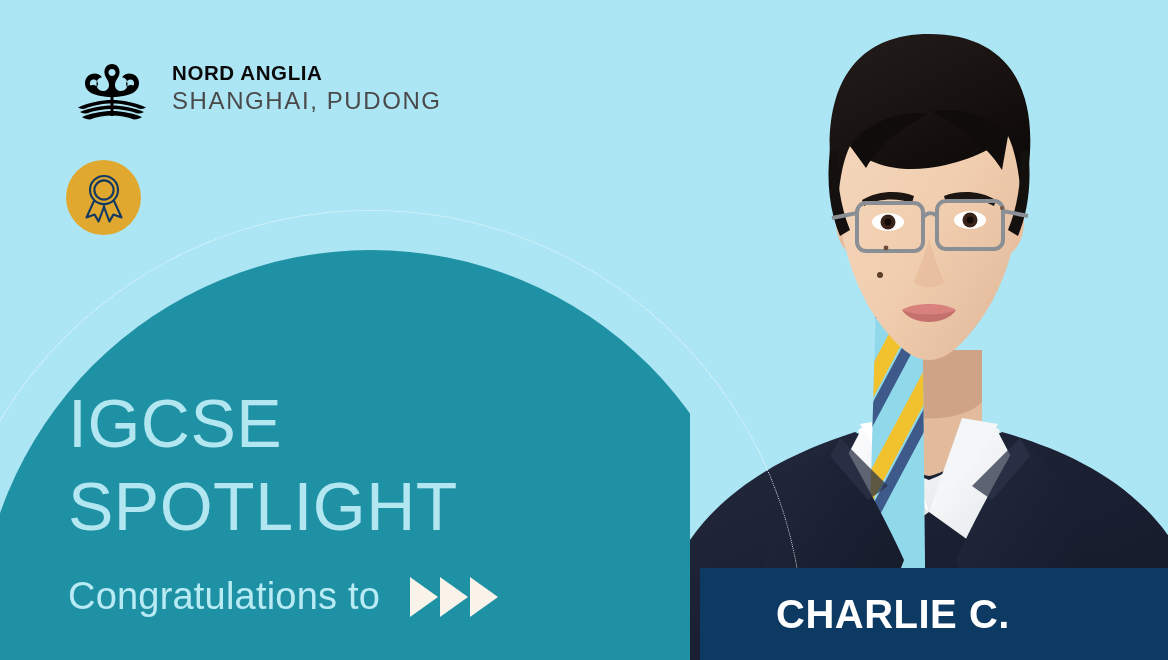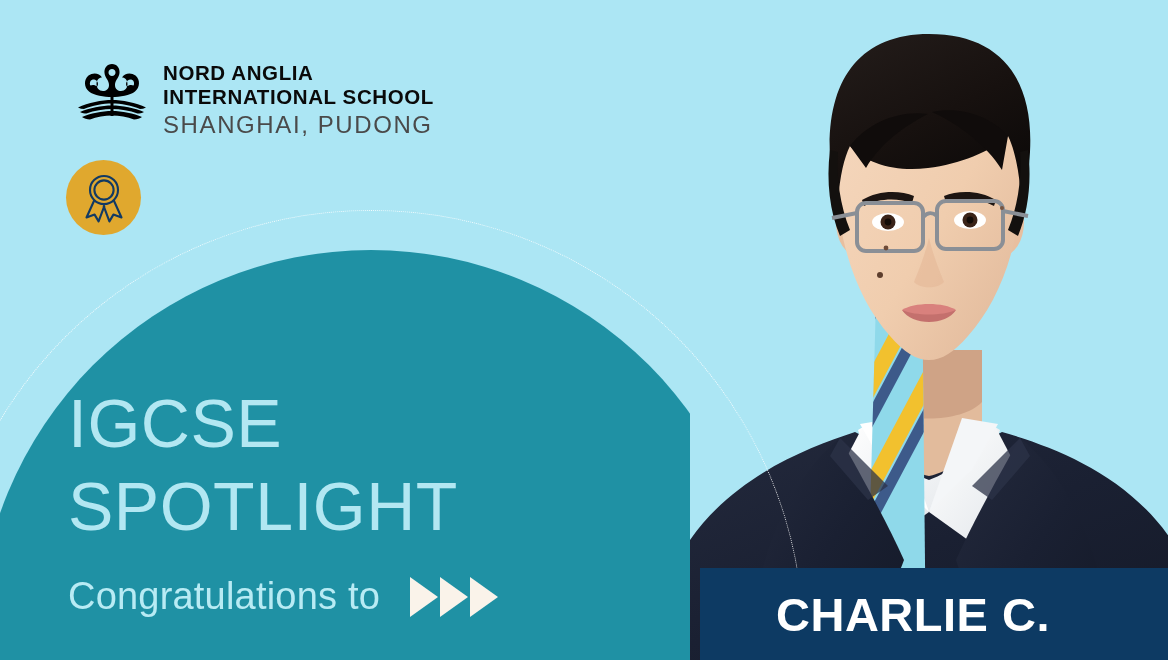--- a/index.html
+++ b/index.html
@@ -42,21 +42,21 @@
   }
 
   
   .logo-block {
     position: absolute;
     left: 66px;
     top: 58px;
     z-index: 8;
     display: flex;
     align-items: flex-start;
-    gap: 5px;
+    gap: 14px;
   }
   .logo-mark { width: 92px; height: 70px; display: block; flex: 0 0 auto; }
   .logo-words { padding-top: 3px; }
   .logo-line1, .logo-line2 {
     font-size: 20.5px;
     font-weight: 700;
     letter-spacing: 0.6px;
     color: #0a0a0a;
     line-height: 1.16;
     white-space: nowrap;
@@ -143,21 +143,21 @@
     top: 568px;
     width: 468px;
     height: 92px;
     background: #0d3a63;
     z-index: 9;
     display: flex;
     align-items: center;
   }
   .name-text {
     color: #ffffff;
-    font-size: 47px;
+    font-size: 40px;
     font-weight: 700;
     letter-spacing: 0.5px;
     margin-left: 76px;
     white-space: nowrap;
   }
 </style>
 </head>
 <body>
 
 <div id="poster">
@@ -276,21 +276,20 @@
       <g fill="#000000">
         <path d="M46 6 C41 6 38 10 38.5 15 C39 20 43 22 43 27 C43 31 40 33 37 33 C33 33 30.5 30 30.5 26 C30.5 22 33 19.5 36 19.5 C33.5 15 27 14 22.5 17.5 C17.5 21.5 18 29.5 23 33.5 C28 37.5 38 39 46 39 C54 39 64 37.5 69 33.5 C74 29.5 74.5 21.5 69.5 17.5 C65 14 58.5 15 56 19.5 C59 19.5 61.5 22 61.5 26 C61.5 30 59 33 55 33 C52 33 49 31 49 27 C49 22 53 20 53.5 15 C54 10 51 6 46 6 Z M46 11 C48 11 49.5 12.5 49.5 14.5 C49.5 16.5 48 18 46 18 C44 18 42.5 16.5 42.5 14.5 C42.5 12.5 44 11 46 11 Z M27 21.5 C30 21.5 32 23.5 32 26 C32 27 31.7 27.8 31.2 28.5 C29.5 27 26.5 26.5 24.5 27.5 C23 25.5 24.5 21.5 27 21.5 Z M65 21.5 C67.5 21.5 69 25.5 67.5 27.5 C65.5 26.5 62.5 27 60.8 28.5 C60.3 27.8 60 27 60 26 C60 23.5 62 21.5 65 21.5 Z"></path>
         <path d="M46 42 C36 42 22 44.5 12 49.5 C14 50.5 16 51 18 51 C26 47.5 37 45.5 46 45.5 C55 45.5 66 47.5 74 51 C76 51 78 50.5 80 49.5 C70 44.5 56 42 46 42 Z"></path>
         <path d="M46 47.5 C36 47.5 23 50 14 54 C16 55 18.5 55.5 20.5 55.5 C28 52.5 38 51 46 51 C54 51 64 52.5 71.5 55.5 C73.5 55.5 76 55 78 54 C69 50 56 47.5 46 47.5 Z"></path>
         <path d="M46 53 C36 53 24 55.5 16 59 C18 60.5 21 61.5 24 61.5 C30.5 59 39 57.5 46 57.5 C53 57.5 61.5 59 68 61.5 C71 61.5 74 60.5 76 59 C68 55.5 56 53 46 53 Z"></path>
         <path d="M44.5 39 L47.5 39 L47.5 58 L44.5 58 Z"></path>
       </g>
     </svg>
     <div class="logo-words">
       <div class="logo-line1">NORD ANGLIA</div>
-      <div class="logo-line2">INTERNATIONAL SCHOOL</div>
       <div class="logo-line3">SHANGHAI, PUDONG</div>
     </div>
   </div>
 
   <div class="badge-circle">
     <svg width="48" height="50" viewBox="0 0 48 50" xmlns="http://www.w3.org/2000/svg">
       <g fill="none" stroke="#123a63" stroke-width="2.1" stroke-linejoin="round" stroke-linecap="round">
         <circle cx="24" cy="17" r="14"></circle>
         <circle cx="24" cy="17" r="9.6"></circle>
         <path d="M14.2 27.5 L6.5 44.5 L14.6 41.6 L18.6 48.4 L24.3 33.2"></path>

